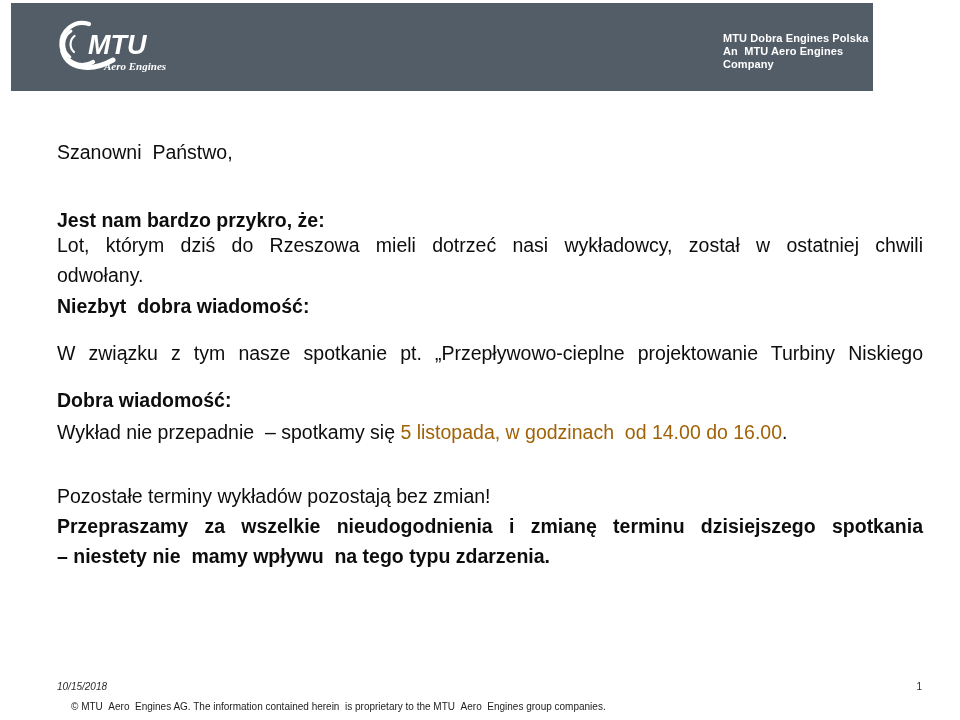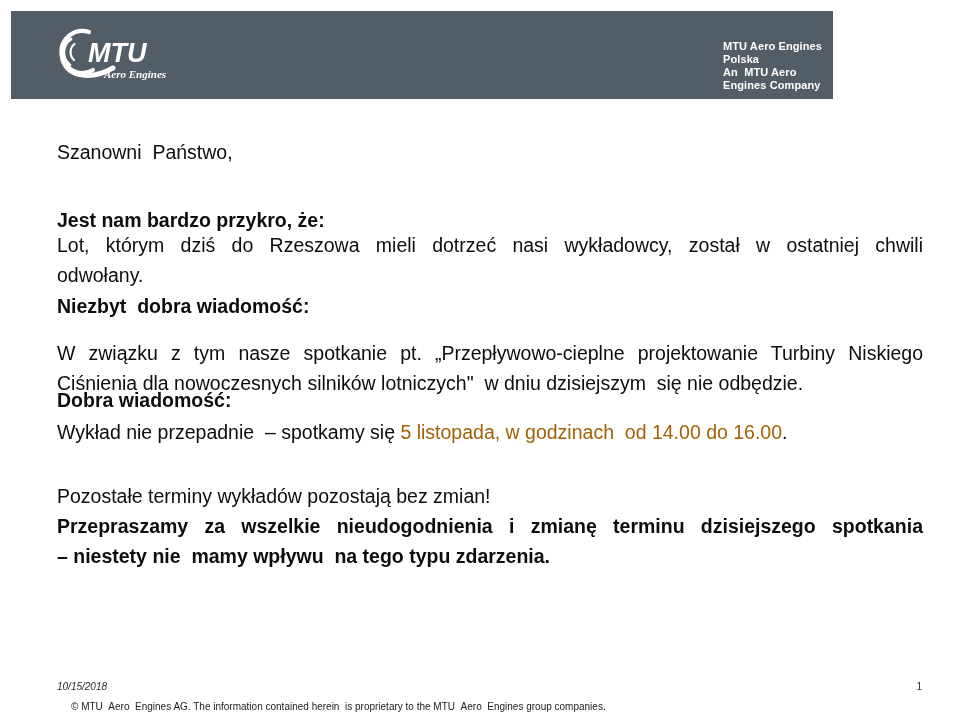--- a/index.html
+++ b/index.html
@@ -3,22 +3,23 @@
 <meta charset="utf-8">
 <style>
   html,body { margin:0; padding:0; background:#fff; }
   .slide {
     position:relative; width:960px; height:720px; background:#ffffff;
     font-family:"Liberation Sans","DejaVu Sans",sans-serif; color:#111;
     overflow:hidden;
   }
   
   .band {
-    position:absolute; left:11px; top:11px; width:822px; height:88px;
+    position:absolute; left:11px; top:3px; width:822px; height:88px;
     background:#535d68;
+    padding-left:40px;
   }
   .logo { position:absolute; left:45px; top:14px; width:120px; height:64px; }
   .company {
     position:absolute; left:712px; top:29px; color:#ffffff;
     font-size:11px; font-weight:bold; line-height:13px; letter-spacing:.1px;
   }
   
   .bodytext { position:absolute; left:57px; width:866px; font-size:19.5px; line-height:30px; color:#0d0d0d; }
   .b { font-weight:bold; }
   .j { text-align:justify; text-align-last:justify; }
@@ -49,39 +50,38 @@
     <svg class="logo" viewBox="0 0 120 64" aria-hidden="true">
 
       <path d="M 33 7 A 21 21 0 1 0 37 45" fill="none" stroke="#ffffff" stroke-width="4.2" stroke-linecap="round"></path>
       <path d="M 15 14 A 16 16 0 0 0 14 40" fill="none" stroke="#ffffff" stroke-width="2.8" stroke-linecap="round"></path>
       <path d="M 18.5 19 A 10.5 10.5 0 0 0 18 35" fill="none" stroke="#ffffff" stroke-width="2.2" stroke-linecap="round"></path>
       <path d="M 7 35 C 12 51 34 56 57 43" fill="none" stroke="#ffffff" stroke-width="5" stroke-linecap="round"></path>
       <text x="32" y="37" font-family="Liberation Sans, DejaVu Sans, sans-serif" font-size="27" font-weight="bold" font-style="italic" fill="#ffffff">MTU</text>
       <text x="48" y="53" font-family="Liberation Serif, DejaVu Serif, serif" font-size="11" font-weight="bold" font-style="italic" fill="#ffffff">Aero Engines</text>
     </svg>
     <div class="company">
-      <div>MTU Aero Engines Polska</div>
+      <div>MTU Dobra Engines Polska</div>
       <div>An &nbsp;MTU Aero Engines Company</div>
     </div>
   </div>
 
   <div class="bodytext greeting">Szanowni &nbsp;Państwo,</div>
 
   <div class="bodytext p1-heading b">Jest nam bardzo przykro, że:</div>
 
   <div class="bodytext p2">
     <div class="j">Lot, którym dziś do Rzeszowa mieli dotrzeć nasi wykładowcy, został w ostatniej chwili</div>
     <div>odwołany.</div>
   </div>
 
   <div class="bodytext p3-heading b">Niezbyt &nbsp;dobra wiadomość:</div>
 
   <div class="bodytext p4">
     <div class="j">W związku z tym nasze spotkanie pt. „Przepływowo-cieplne projektowanie Turbiny Niskiego</div>
-    <div>Ciśnienia dla nowoczesnych silników lotniczych" &nbsp;w dniu dzisiejszym &nbsp;się nie odbędzie.</div>
   </div>
 
   <div class="bodytext p5-heading b">Dobra wiadomość:</div>
 
   <div class="bodytext p6">
     <span>Wykład nie przepadnie &nbsp;– spotkamy się </span><span class="accent">5 listopada, w godzinach &nbsp;od 14.00 do 16.00</span><span>.</span>
   </div>
 
 
   <div class="bodytext p8">Pozostałe terminy wykładów pozostają bez zmian!</div>

